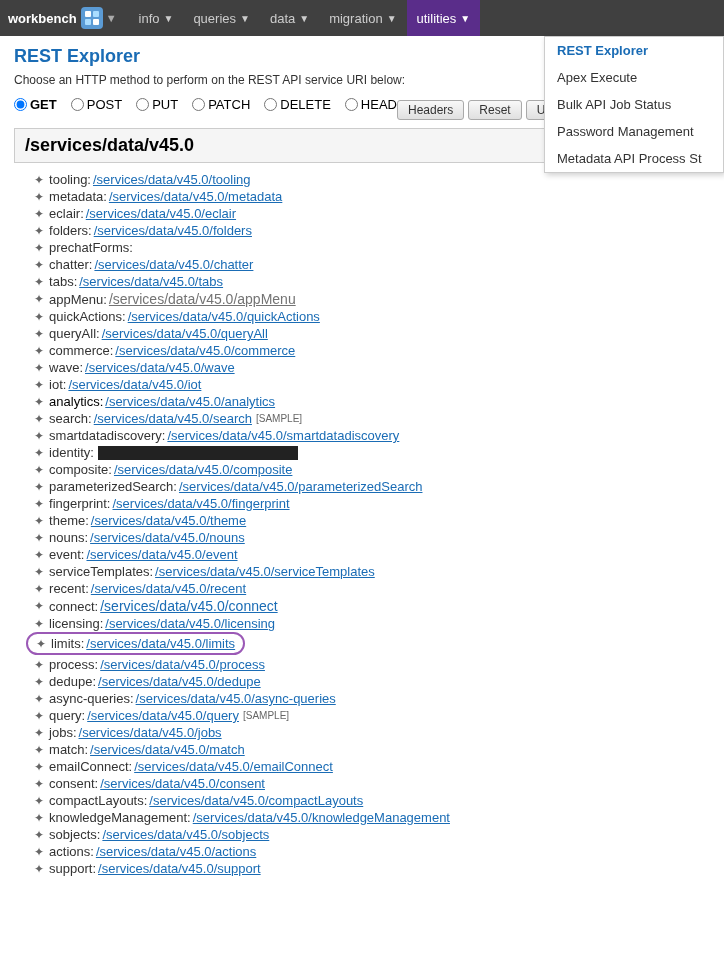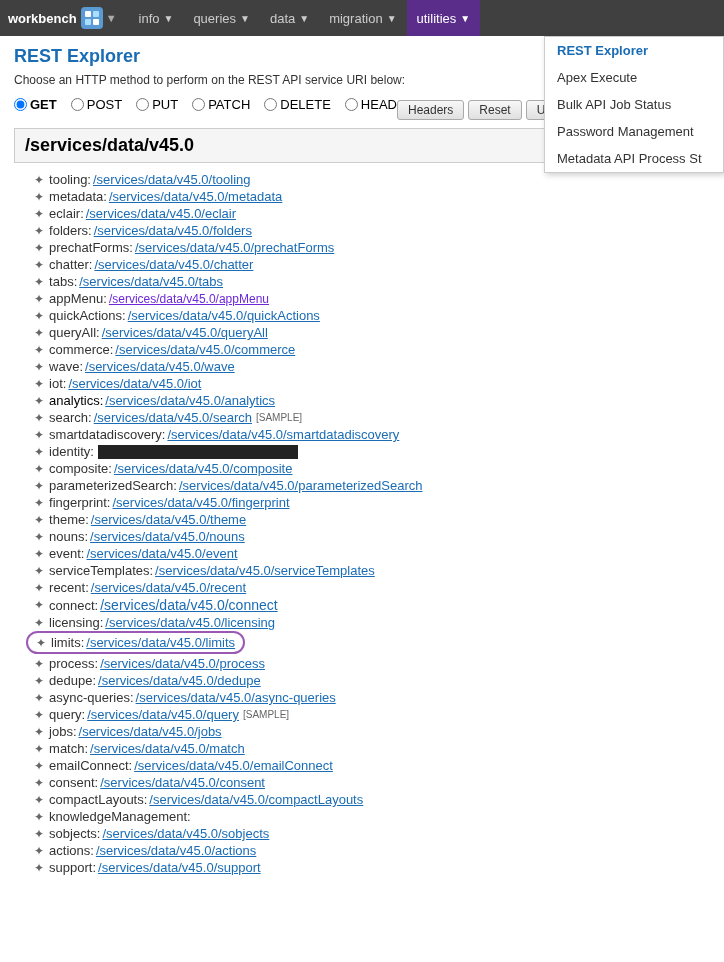--- a/index.html
+++ b/index.html
@@ -298,33 +298,32 @@
         <span style="color: rgb(102, 102, 102); margin-right: 5px; font-size: 12px;">✦</span>
         <span style="color: rgb(51, 51, 51); margin-right: 2px; font-size: 13px;">eclair:</span>
         <a href="#" style="color: rgb(26, 108, 181); text-decoration: underline; cursor: pointer; font-size: 13px;">/services/data/v45.0/eclair</a>
       </li><li style="display: flex; align-items: center; padding: 1px 0px;">
         <span style="color: rgb(102, 102, 102); margin-right: 5px; font-size: 12px;">✦</span>
         <span style="color: rgb(51, 51, 51); margin-right: 2px; font-size: 13px;">folders:</span>
         <a href="#" style="color: rgb(26, 108, 181); text-decoration: underline; cursor: pointer; font-size: 13px;">/services/data/v45.0/folders</a>
       </li><li style="display: flex; align-items: center; padding: 1px 0px;">
         <span style="color: rgb(102, 102, 102); margin-right: 5px; font-size: 12px;">✦</span>
         <span style="color: rgb(51, 51, 51); margin-right: 2px; font-size: 13px;">prechatForms:</span>
-        <a href="#" style="color: rgb(26, 108, 181); text-decoration: underline; cursor: pointer; font-size: 13px;">/services/data/v45.0/prechatForms</a>
       </li><li style="display: flex; align-items: center; padding: 1px 0px;">
         <span style="color: rgb(102, 102, 102); margin-right: 5px; font-size: 12px;">✦</span>
         <span style="color: rgb(51, 51, 51); margin-right: 2px; font-size: 13px;">chatter:</span>
         <a href="#" style="color: rgb(26, 108, 181); text-decoration: underline; cursor: pointer; font-size: 13px;">/services/data/v45.0/chatter</a>
       </li><li style="display: flex; align-items: center; padding: 1px 0px;">
         <span style="color: rgb(102, 102, 102); margin-right: 5px; font-size: 12px;">✦</span>
         <span style="color: rgb(51, 51, 51); margin-right: 2px; font-size: 13px;">tabs:</span>
         <a href="#" style="color: rgb(26, 108, 181); text-decoration: underline; cursor: pointer; font-size: 13px;">/services/data/v45.0/tabs</a>
       </li><li style="display: flex; align-items: center; padding: 1px 0px;">
         <span style="color: rgb(102, 102, 102); margin-right: 5px; font-size: 12px;">✦</span>
         <span style="color: rgb(51, 51, 51); margin-right: 2px; font-size: 13px;">appMenu:</span>
-        <a href="#" style="color: #6d28d9; text-decoration: underline; cursor: pointer; font-size: 12px;">/services/data/v45.0/appMenu</a>
+        <a href="#" style="color: #737373; text-decoration: underline; cursor: pointer; font-size: 14px;">/services/data/v45.0/appMenu</a>
       </li><li style="display: flex; align-items: center; padding: 1px 0px;">
         <span style="color: rgb(102, 102, 102); margin-right: 5px; font-size: 12px;">✦</span>
         <span style="color: rgb(51, 51, 51); margin-right: 2px; font-size: 13px;">quickActions:</span>
         <a href="#" style="color: rgb(26, 108, 181); text-decoration: underline; cursor: pointer; font-size: 13px;">/services/data/v45.0/quickActions</a>
       </li><li style="display: flex; align-items: center; padding: 1px 0px;">
         <span style="color: rgb(102, 102, 102); margin-right: 5px; font-size: 12px;">✦</span>
         <span style="color: rgb(51, 51, 51); margin-right: 2px; font-size: 13px;">queryAll:</span>
         <a href="#" style="color: rgb(26, 108, 181); text-decoration: underline; cursor: pointer; font-size: 13px;">/services/data/v45.0/queryAll</a>
       </li><li style="display: flex; align-items: center; padding: 1px 0px;">
         <span style="color: rgb(102, 102, 102); margin-right: 5px; font-size: 12px;">✦</span>
@@ -432,20 +431,21 @@
         <span style="color: rgb(102, 102, 102); margin-right: 5px; font-size: 12px;">✦</span>
         <span style="color: rgb(51, 51, 51); margin-right: 2px; font-size: 13px;">consent:</span>
         <a href="#" style="color: rgb(26, 108, 181); text-decoration: underline; cursor: pointer; font-size: 13px;">/services/data/v45.0/consent</a>
       </li><li style="display: flex; align-items: center; padding: 1px 0px;">
         <span style="color: rgb(102, 102, 102); margin-right: 5px; font-size: 12px;">✦</span>
         <span style="color: rgb(51, 51, 51); margin-right: 2px; font-size: 13px;">compactLayouts:</span>
         <a href="#" style="color: rgb(26, 108, 181); text-decoration: underline; cursor: pointer; font-size: 13px;">/services/data/v45.0/compactLayouts</a>
       </li><li style="display: flex; align-items: center; padding: 1px 0px;">
         <span style="color: rgb(102, 102, 102); margin-right: 5px; font-size: 12px;">✦</span>
         <span style="color: rgb(51, 51, 51); margin-right: 2px; font-size: 13px;">knowledgeManagement:</span>
+        <a href="#" style="color: rgb(26, 108, 181); text-decoration: underline; cursor: pointer; font-size: 13px;">/services/data/v45.0/knowledgeManagement</a>
       </li><li style="display: flex; align-items: center; padding: 1px 0px;">
         <span style="color: rgb(102, 102, 102); margin-right: 5px; font-size: 12px;">✦</span>
         <span style="color: rgb(51, 51, 51); margin-right: 2px; font-size: 13px;">sobjects:</span>
         <a href="#" style="color: rgb(26, 108, 181); text-decoration: underline; cursor: pointer; font-size: 13px;">/services/data/v45.0/sobjects</a>
       </li><li style="display: flex; align-items: center; padding: 1px 0px;">
         <span style="color: rgb(102, 102, 102); margin-right: 5px; font-size: 12px;">✦</span>
         <span style="color: rgb(51, 51, 51); margin-right: 2px; font-size: 13px;">actions:</span>
         <a href="#" style="color: rgb(26, 108, 181); text-decoration: underline; cursor: pointer; font-size: 13px;">/services/data/v45.0/actions</a>
       </li><li style="display: flex; align-items: center; padding: 1px 0px;">
         <span style="color: rgb(102, 102, 102); margin-right: 5px; font-size: 12px;">✦</span>

